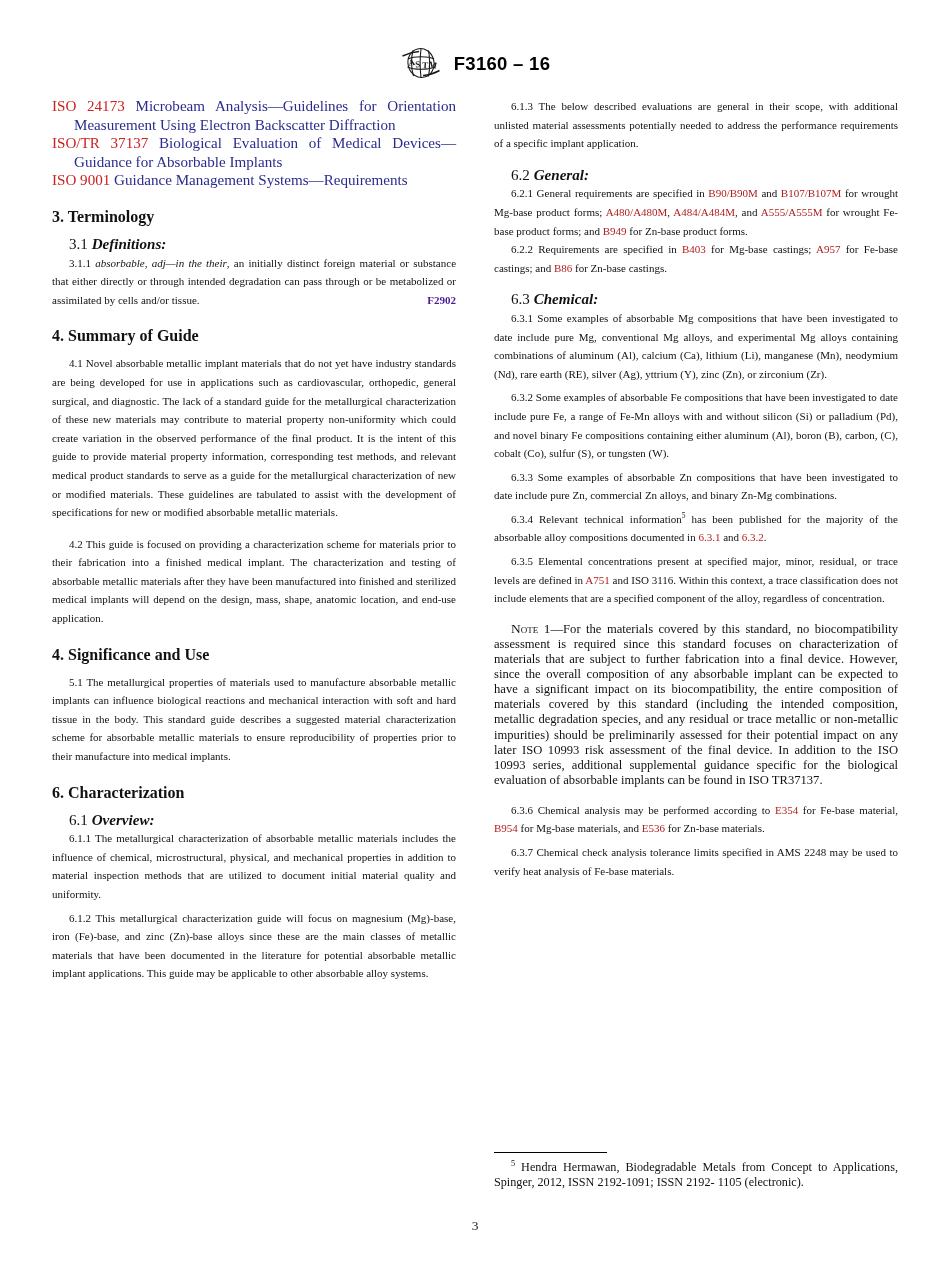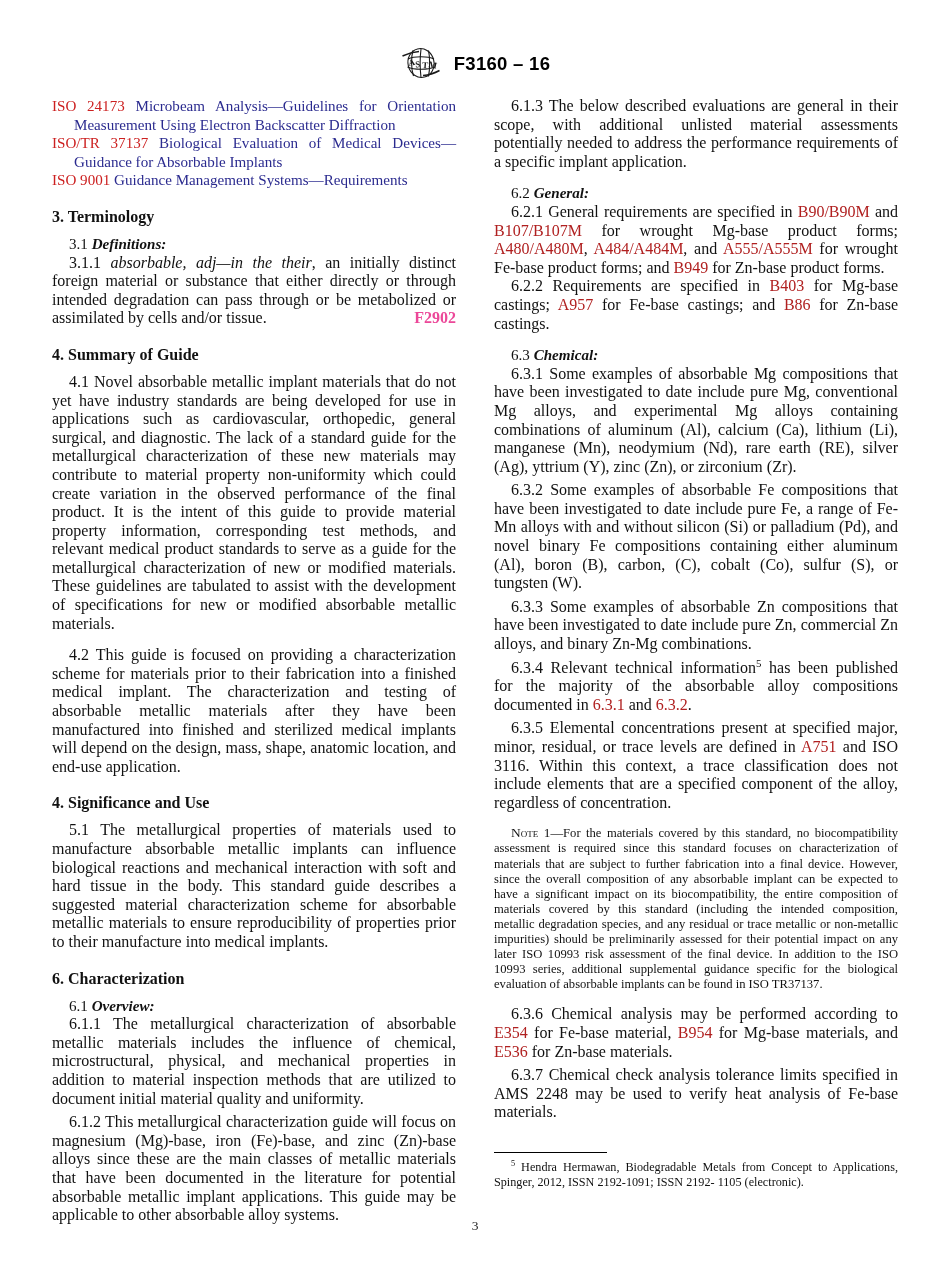--- a/index.html
+++ b/index.html
@@ -58,21 +58,21 @@
     gap: 38px;
     margin-top: 9px;
   }
   .col {
     width: 404px;
     position: relative;
   }
   
   p {
     margin: 0;
-    font-size: 16px;
+    font-size: 11px;
     line-height: 18.6px;
     text-align: justify;
     text-justify: inter-word;
     hyphens: none;
   }
   .ref-line {
     font-size: 15.1px;
     line-height: 18.6px;
     text-align: justify;
     margin: 0;
@@ -92,21 +92,21 @@
   .sub-head {
     font-size: 15.1px;
     line-height: 18.6px;
     margin: 0;
     text-align: left;
   }
   .sub-head .it { font-style: italic; font-weight: bold; }
   .indent { text-indent: 17px; }
   .f2902 {
     float: right;
-    color: #ec4899;
+    color: #4c1d95;
     font-weight: bold;
   }
   .gap-s { height: 9px; }
   .gap-m { height: 13px; }
   .gap-l { height: 17px; }
   .gap-xs { height: 5px; }
   .note {
     font-size: 12.6px;
     line-height: 15.1px;
     text-align: justify;

